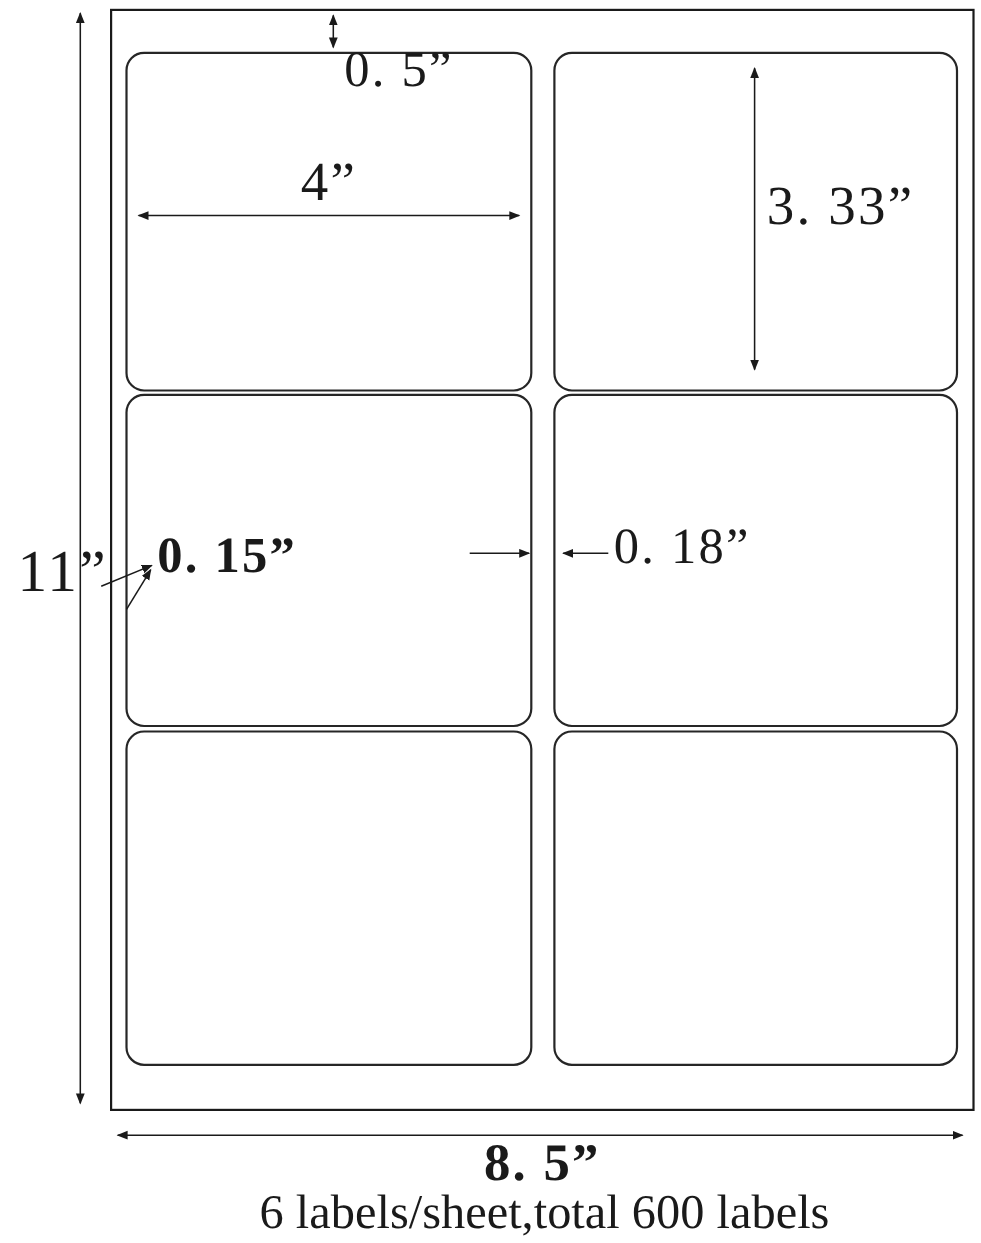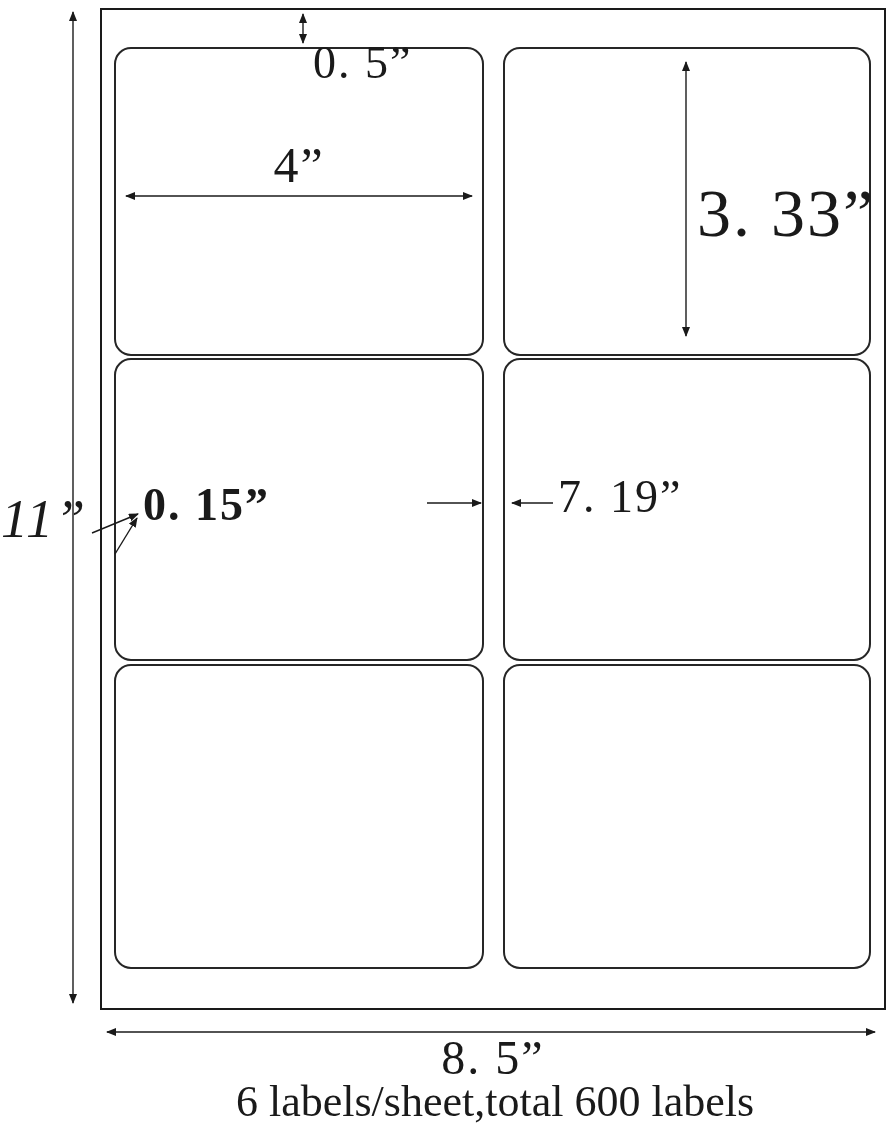--- a/index.html
+++ b/index.html
@@ -48,27 +48,27 @@
     height: 1130px;
     pointer-events: none;
   }
 
   .dim-text {
     position: absolute;
     line-height: 1;
     white-space: nowrap;
     letter-spacing: 2px;
   }
-  .t-sheet-height { left: 1px;   top: 492px;  width: 78px; text-align: center; font-size: 54px; font-style: italic; }
+  .t-sheet-height { left: 16px;   top: 492px;  width: 78px; text-align: center; font-size: 54px; }
   .t-top-margin   { left: 313px; top: 4px;    font-size: 46px; margin-top: 36px; }
   .t-label-width  { left: 124px; top: 140px;  width: 350px; text-align: center; font-size: 50px; }
-  .t-label-height { left: 697px; top: 162px;  font-size: 68px; margin-top: 17px; }
+  .t-label-height { left: 697px; top: 162px;  font-size: 50px; }
   .t-corner-radius{ left: 143px; top: 482px;  font-size: 46px; font-weight: bold; }
   .t-column-gap   { left: 558px; top: 474px;  font-size: 46px; }
-  .t-sheet-width  { left: 100px; top: 1034px; width: 786px; text-align: center; font-size: 48px; }
+  .t-sheet-width  { left: 100px; top: 1034px; width: 786px; text-align: center; font-size: 48px; font-weight: bold; }
   .t-caption      { left: 100px; top: 1080px; width: 790px; text-align: center; font-size: 44px; font-weight: normal; letter-spacing: 0; }
 </style>
 </head>
 <body>
 
 <div class="canvas">
 
   <div class="sheet"></div>
 
   <div class="label-cell col1 row1"></div>
@@ -107,19 +107,19 @@
   <div class="dim-text t-sheet-height">11”</div>
 
   <div class="dim-text t-top-margin">0. 5”</div>
 
   <div class="dim-text t-label-width">4”</div>
 
   <div class="dim-text t-label-height">3. 33”</div>
 
   <div class="dim-text t-corner-radius">0. 15”</div>
 
-  <div class="dim-text t-column-gap">7. 19”</div>
+  <div class="dim-text t-column-gap">0. 18”</div>
 
   <div class="dim-text t-sheet-width">8. 5”</div>
 
   <div class="dim-text t-caption">6 labels/sheet,total 600 labels</div>
 
 </div>
 
 </body></html>

